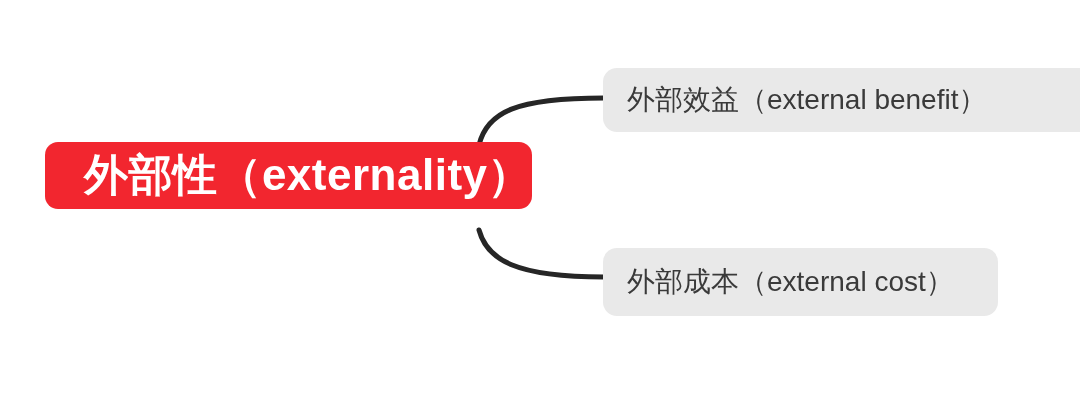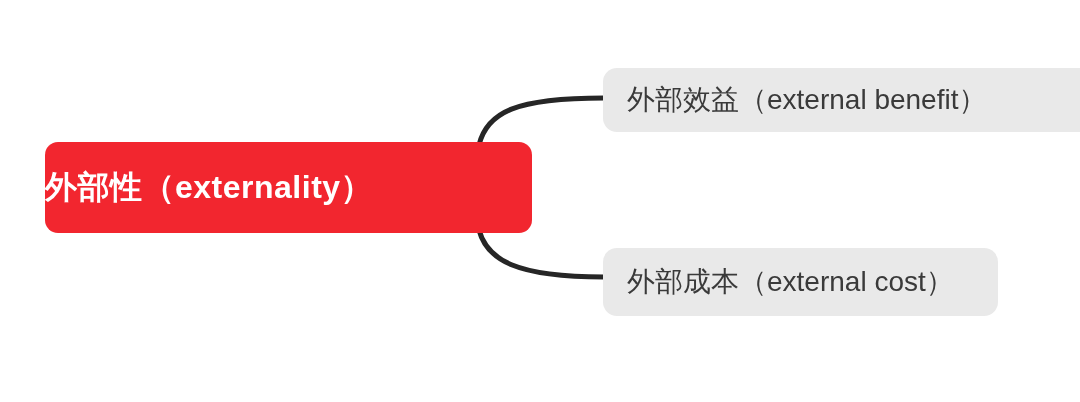--- a/index.html
+++ b/index.html
@@ -33,27 +33,27 @@
     position: absolute;
     box-sizing: border-box;
     display: flex;
     align-items: center;
     white-space: nowrap;
   }
   .root-node {
     left: 45px;
     top: 142px;
     width: 487px;
-    height: 91px;
+    height: 67px;
     background: var(--root-bg, #f2262f);
     border-radius: 13px;
     color: var(--root-text, #ffffff);
-    font-size: 32px;
+    font-size: 44px;
     font-weight: 700;
-    justify-content: flex-start;
+    justify-content: flex-end;
     letter-spacing: 0.5px;
   }
   .child-node {
     left: 603px;
     background: var(--child-bg, #e9e9e9);
     border-radius: 14px;
     color: var(--child-text, #3a3a3a);
     font-size: 28px;
     font-weight: 500;
     padding: 0 24px;

